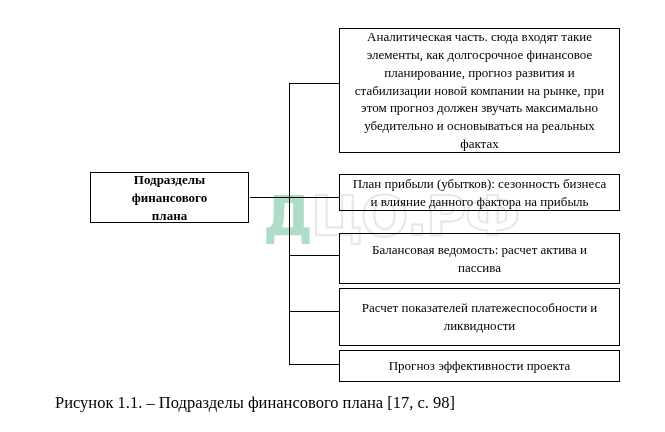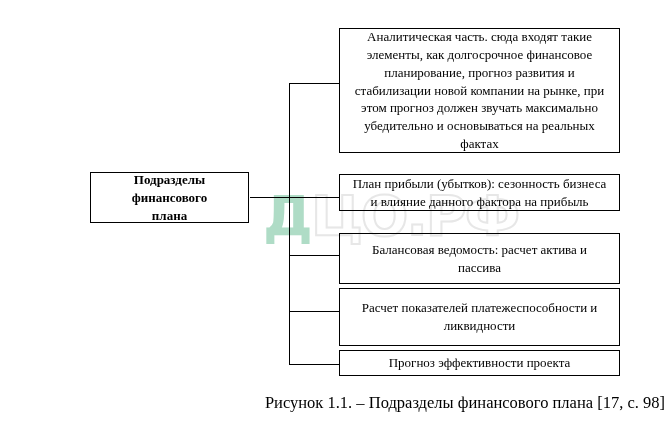--- a/index.html
+++ b/index.html
@@ -51,41 +51,41 @@
     left: 75px; top: 172px; width: 159px; height: 51px;
     font-weight: bold;
     line-height: 18px;
     margin-left: 15px;
   }
   .branch { left: 339px; width: 281px; }
   .branch-1 { top: 28px;  height: 125px; }
   .branch-2 { top: 174px; height: 37px; }
   .branch-3 { top: 233px; height: 51px; }
   .branch-4 { top: 288px; height: 58px; }
-  .branch-5 { top: 350px; height: 26px; }
+  .branch-5 { top: 350px; height: 32px; }
   .line {
     position: absolute;
     z-index: 2;
     background: #000000;
   }
   .trunk   { left: 289px; top: 83px;  width: 1px;  height: 282px; }
   .stub-1  { left: 289px; top: 83px;  width: 51px; height: 1px; }
   .stub-2  { left: 250px; top: 197px; width: 90px; height: 1px; }
   .stub-3  { left: 289px; top: 255px; width: 51px; height: 1px; }
   .stub-4  { left: 289px; top: 311px; width: 51px; height: 1px; }
   .stub-5  { left: 289px; top: 364px; width: 51px; height: 1px; }
   .caption {
     position: absolute;
     z-index: 2;
     left: 0;
     top: 392px;
     width: 665px;
     padding-left: 55px;
     box-sizing: border-box;
-    text-align: right;
+    text-align: left;
     font-size: 16.5px;
     line-height: 21px;
   }
 </style>
 </head>
 <body>
 
 <div class="stage">
 
   <div class="watermark">

